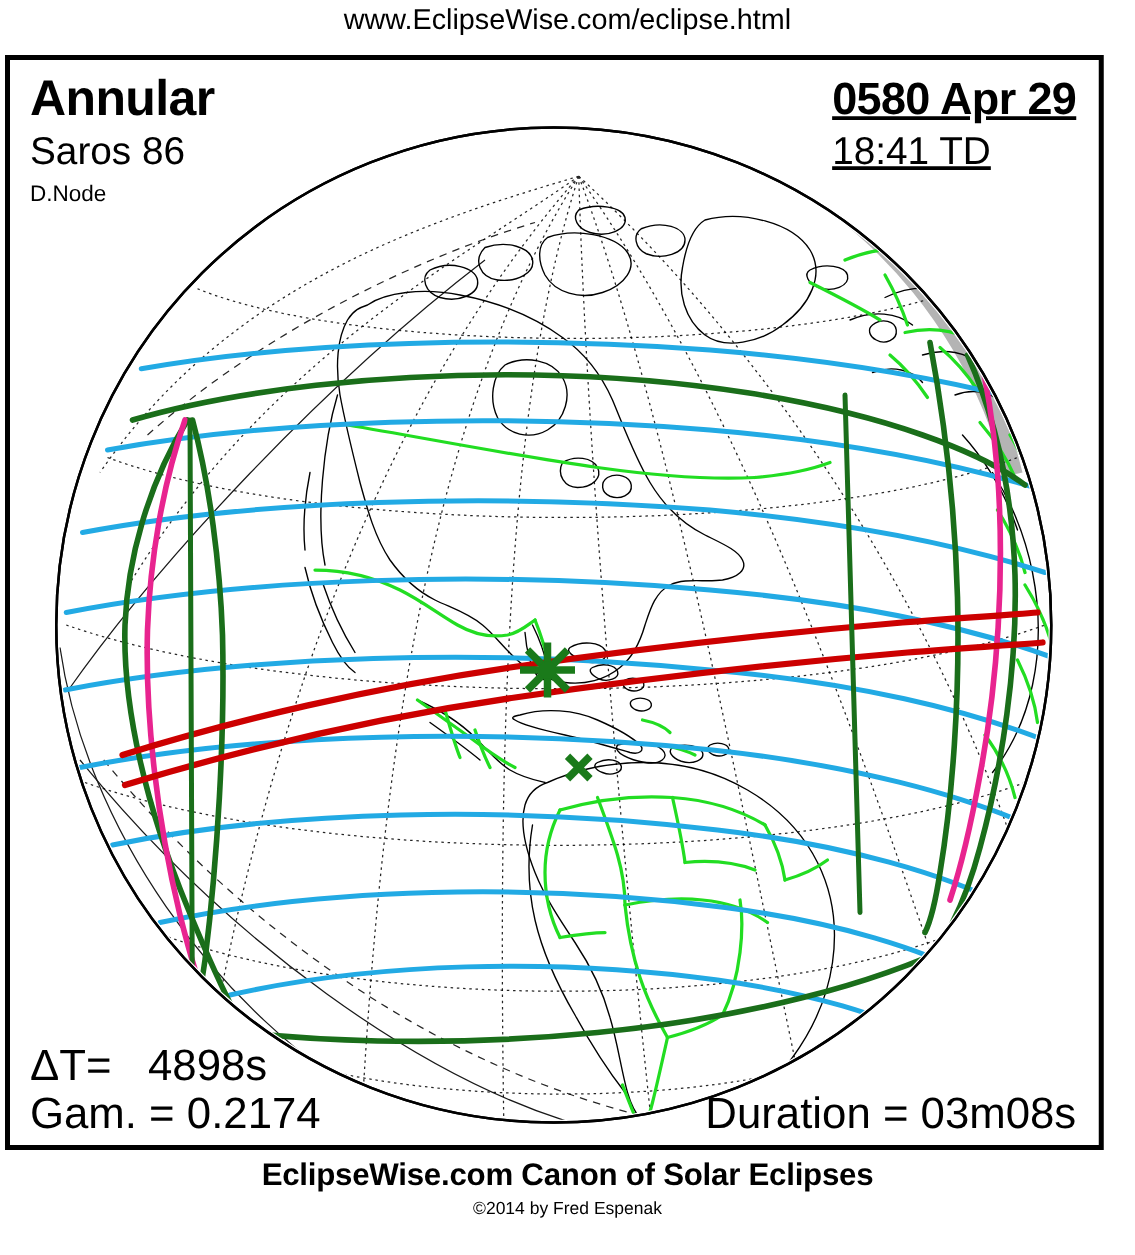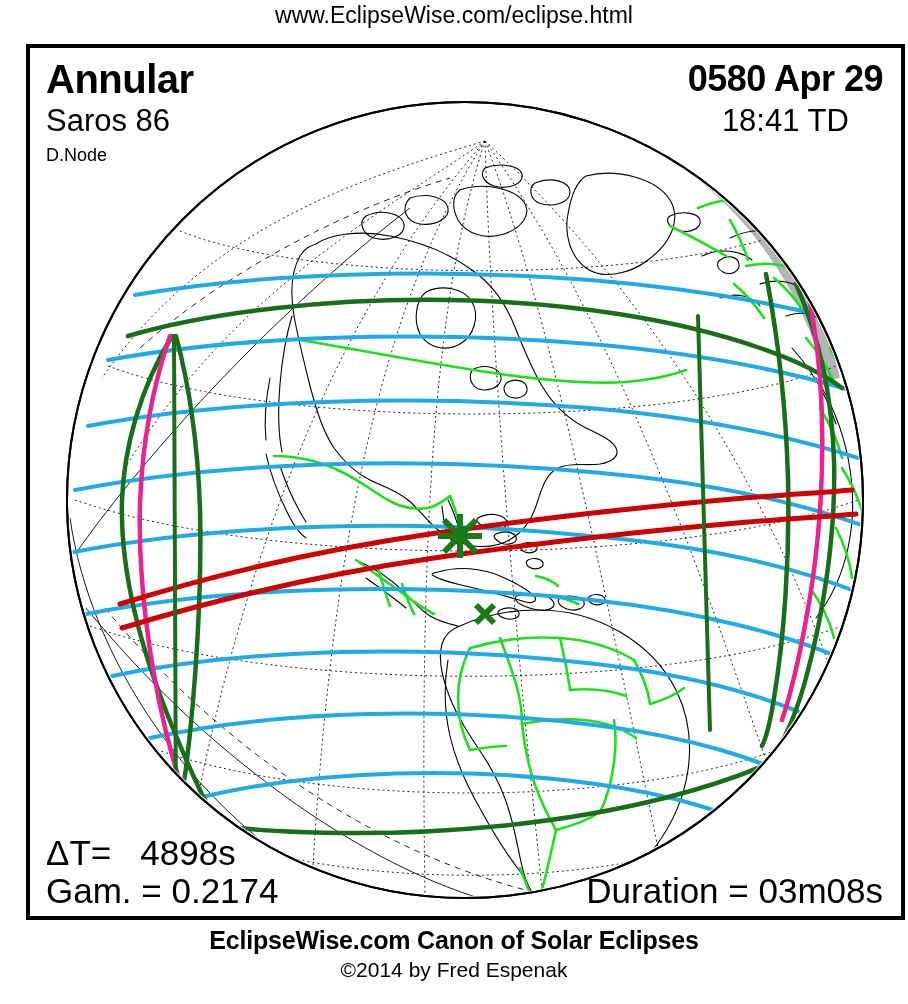--- a/index.html
+++ b/index.html
@@ -5,44 +5,44 @@
   html,body{margin:0;padding:0;background:#ffffff;}
   body{width:908px;height:1004px;font-family:"Liberation Sans",sans-serif;color:#000;overflow:hidden;}
   #page{position:relative;width:908px;height:860px;}
 
   .url-header{
     position:absolute;left:0;top:2px;width:908px;text-align:center;
     font-size:23px;letter-spacing:0px;color:#000;
   }
 
   .frame{
-    position:absolute;left:26px;top:44px;width:879px;height:876px;
+    position:absolute;left:4px;top:44px;width:879px;height:876px;
     border:4px solid #000;box-sizing:border-box;background:#fff;
   }
 
   .globe-wrap{position:absolute;left:0;top:0;width:871px;height:868px;}
   .globe-wrap svg{display:block;}
 
   
   .tl{position:absolute;left:16px;top:8px;}
-  .tr{position:absolute;right:18px;top:8px;text-align:center;}
+  .tr{position:absolute;right:18px;top:8px;text-align:left;text-decoration:underline;}
   .bl{position:absolute;left:16px;bottom:6px;}
   .br{position:absolute;right:18px;bottom:6px;text-align:right;}
 
   .t-type{font-size:40px;font-weight:bold;line-height:46px;letter-spacing:-0.5px;}
   .t-date{font-size:36px;font-weight:bold;line-height:46px;letter-spacing:-0.5px;}
   .t-sub{font-size:31px;line-height:37px;font-weight:normal;}
   .t-sub2{font-size:18px;line-height:33px;font-weight:normal;}
   .t-stat{font-size:35px;line-height:38px;font-weight:normal;white-space:pre;}
 
   .footer{
     position:absolute;left:0;top:926px;width:908px;text-align:center;
   }
   .f-title{font-size:25px;font-weight:bold;letter-spacing:-0.2px;}
-  .f-credit{font-size:21px;margin-top:3px;}
+  .f-credit{font-size:14px;margin-top:3px;}
 </style>
 </head>
 <body>
 
 <div id="page">
 
   <div class="url-header">www.EclipseWise.com/eclipse.html</div>
 
   <div class="frame">
 

